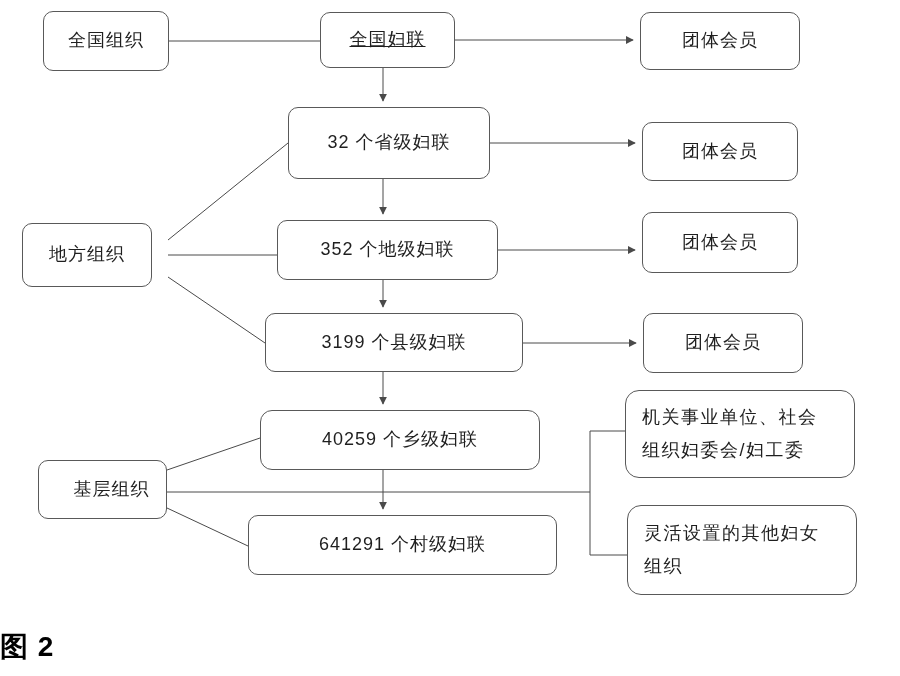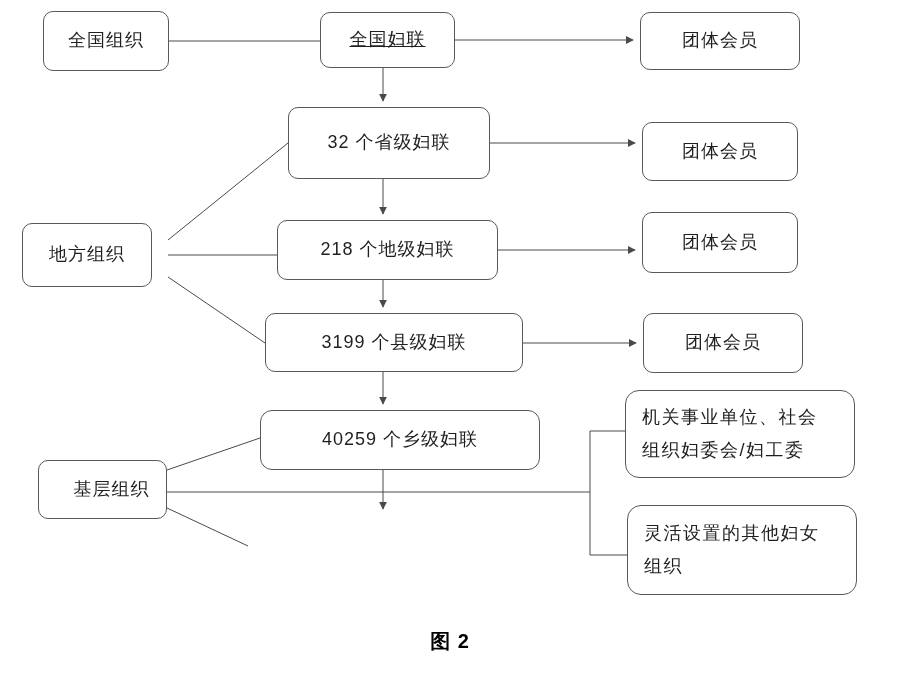--- a/index.html
+++ b/index.html
@@ -56,24 +56,24 @@
   #b-group-3      {left:643px; top:313px; width:160px; height:60px;}
   #b-town         {left:260px; top:410px; width:280px; height:60px;border-radius:12px;}
   #b-org1         {left:625px; top:390px; width:230px; height:88px;}
   #b-grassroots   {left:38px;  top:460px; width:129px; height:59px;padding-left:18px;}
   #b-village      {left:248px; top:515px; width:309px; height:60px;}
   #b-org2         {left:627px; top:505px; width:230px; height:90px;}
   .caption{
     position:absolute;
     left:0; top:628px; width:900px;
     display:flex;
-    justify-content:center;
+    justify-content:flex-start;
     align-items:baseline;
     gap:20px;
-    font-size:20px;
+    font-size:28px;
     font-weight:bold;
     color:#000;
     letter-spacing:1px;
   }
 </style>
 </head>
 <body>
 
 <div class="canvas">
 
@@ -120,27 +120,30 @@
     <span>基层组织</span>
   </div>
 
   <div class="node" id="b-national-fed">
     <span>全国妇联</span>
   </div>
   <div class="node" id="b-prov">
     <span>32 个省级妇联</span>
   </div>
   <div class="node" id="b-city">
-    <span>218 个地级妇联</span>
+    <span>352 个地级妇联</span>
   </div>
   <div class="node" id="b-county">
     <span>3199 个县级妇联</span>
   </div>
   <div class="node" id="b-town">
     <span>40259 个乡级妇联</span>
+  </div>
+  <div class="node" id="b-village">
+    <span>641291 个村级妇联</span>
   </div>
 
   <div class="node" id="b-group-0">
     <span>团体会员</span>
   </div>
   <div class="node" id="b-group-1">
     <span>团体会员</span>
   </div>
   <div class="node" id="b-group-2">
     <span>团体会员</span>

